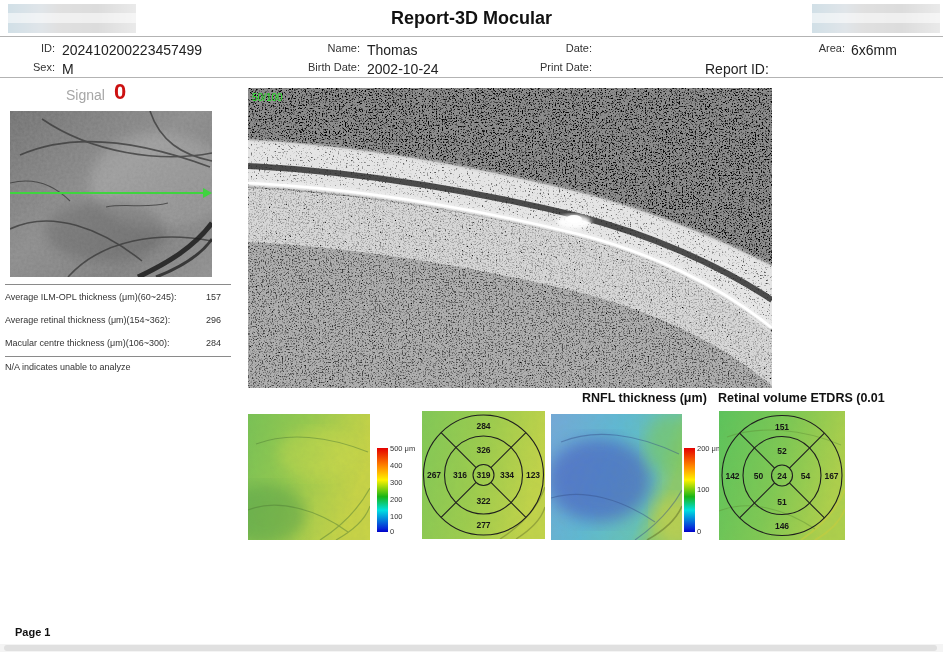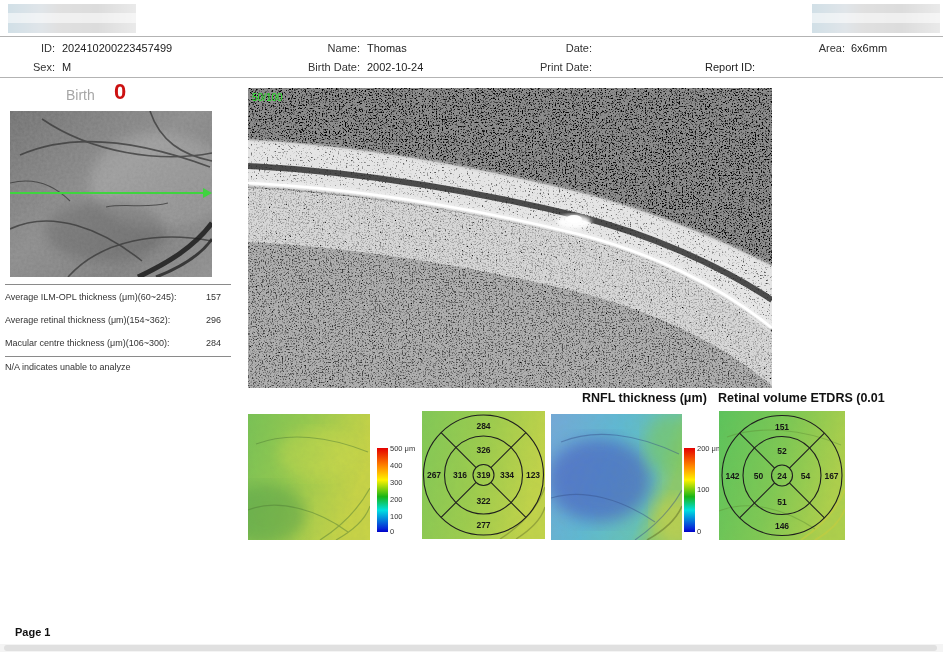--- a/index.html
+++ b/index.html
@@ -9,21 +9,21 @@
   .hline{position:absolute;height:1px;background:#b3b3b3;}
   .title{position:absolute;top:8px;left:0;width:100%;text-align:center;
          font-size:18px;font-weight:bold;color:#111;}
   .logo{position:absolute;top:4px;width:128px;height:29px;filter:blur(.6px);
         background:
           linear-gradient(90deg, rgba(150,190,210,.85), rgba(205,222,236,.7) 26%, rgba(225,225,225,.55) 40%, rgba(196,196,196,.65) 70%, rgba(238,238,238,.7)),
           repeating-linear-gradient(0deg,#c9c9c9 0 10px,#e6e6e6 10px 20px),
           repeating-linear-gradient(90deg,#d4d4d4 0 11px,#f0f0f0 11px 22px);
         background-blend-mode:overlay,normal,normal;}
   .pl{position:absolute;font-size:11px;color:#333;text-align:right;}
-  .pv{position:absolute;font-size:11px;color:#222;}
+  .pv{position:absolute;font-size:14px;color:#222;}
   .od-box{position:absolute;left:25px;top:84px;border:1px solid #555;padding:1px 6px;
           font-size:14px;font-weight:bold;color:#111;background:#7dd3fc;box-shadow:0 0 0 1px #eee;margin-top:36px;}
   .signal{position:absolute;left:66px;top:87px;font-size:14px;color:#a6a6a6;}
   .sigval{position:absolute;left:114px;top:79px;font-size:22px;font-weight:bold;color:#cc1111;}
   .mrow{position:absolute;left:5px;width:216px;display:flex;justify-content:space-between;
         font-size:9px;color:#333;}
   .note{position:absolute;left:5px;top:362px;font-size:9px;color:#333;}
   .sect-title{position:absolute;top:391px;font-size:12.5px;font-weight:bold;color:#111;white-space:nowrap;}
   .cbar{position:absolute;width:11px;height:84px;
         background:linear-gradient(to bottom,#e40000,#ff8a00 22%,#fff200 38%,#17b517 58%,#00e0e0 74%,#0727d8 96%,#0000c8);}
@@ -35,20 +35,21 @@
   .scrolltrack{position:absolute;left:0;top:644px;width:943px;height:8px;background:#f4f4f4;}
   .scrollbar{position:absolute;left:4px;top:645px;width:933px;height:6px;border-radius:3px;background:#e0e0e0;}
   svg text{font-family:"Liberation Sans",sans-serif;}
 </style>
 </head>
 <body>
 
 <div class="page">
 
   <div class="logo" style="left:8px;"></div>
+  <div class="title">Report-3D Mocular</div>
   <div class="logo" style="left:812px;"></div>
   <div class="hline" style="left:0;top:36px;width:943px;"></div>
 
   <span class="pl" style="left:0;top:42px;width:55px;">ID:</span>
   <span class="pv" style="left:62px;top:42px;">202410200223457499</span>
   <span class="pl" style="left:240px;top:42px;width:120px;">Name:</span>
   <span class="pv" style="left:367px;top:42px;">Thomas</span>
   <span class="pl" style="left:472px;top:42px;width:120px;">Date:</span>
   <span class="pv" style="left:599px;top:42px;"></span>
   <span class="pl" style="left:725px;top:42px;width:120px;">Area:</span>
@@ -59,21 +60,21 @@
   <span class="pl" style="left:240px;top:61px;width:120px;">Birth Date:</span>
   <span class="pv" style="left:367px;top:61px;">2002-10-24</span>
   <span class="pl" style="left:472px;top:61px;width:120px;">Print Date:</span>
   <span class="pv" style="left:599px;top:61px;"></span>
   <span class="pv" style="left:705px;top:61px;">Report ID:</span>
   <span class="pv" style="left:762px;top:61px;"></span>
 
   <div class="hline" style="left:0;top:77px;width:943px;"></div>
 
   <div class="od-box">OD</div>
-  <div class="signal">Birth</div>
+  <div class="signal">Signal</div>
   <div class="sigval">0</div>
 
   <div class="abs" style="left:10px;top:111px;width:202px;height:166px;">
     <svg width="202" height="166" viewBox="0 0 202 166">
       <defs>
         <linearGradient id="fg" x1="0" y1="0" x2="1" y2="1">
           <stop offset="0" stop-color="#6f6f6f"></stop>
             <stop offset=".45" stop-color="#8a8a8a"></stop>
           <stop offset=".75" stop-color="#7d7d7d"></stop>
             <stop offset="1" stop-color="#8f8f8f"></stop>

